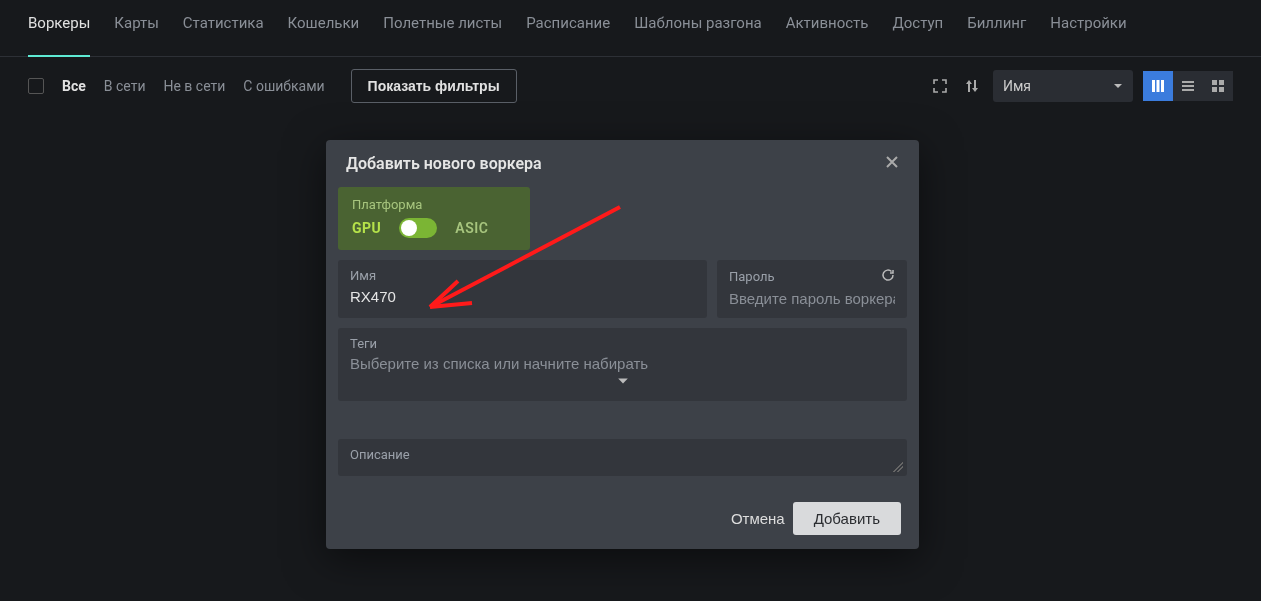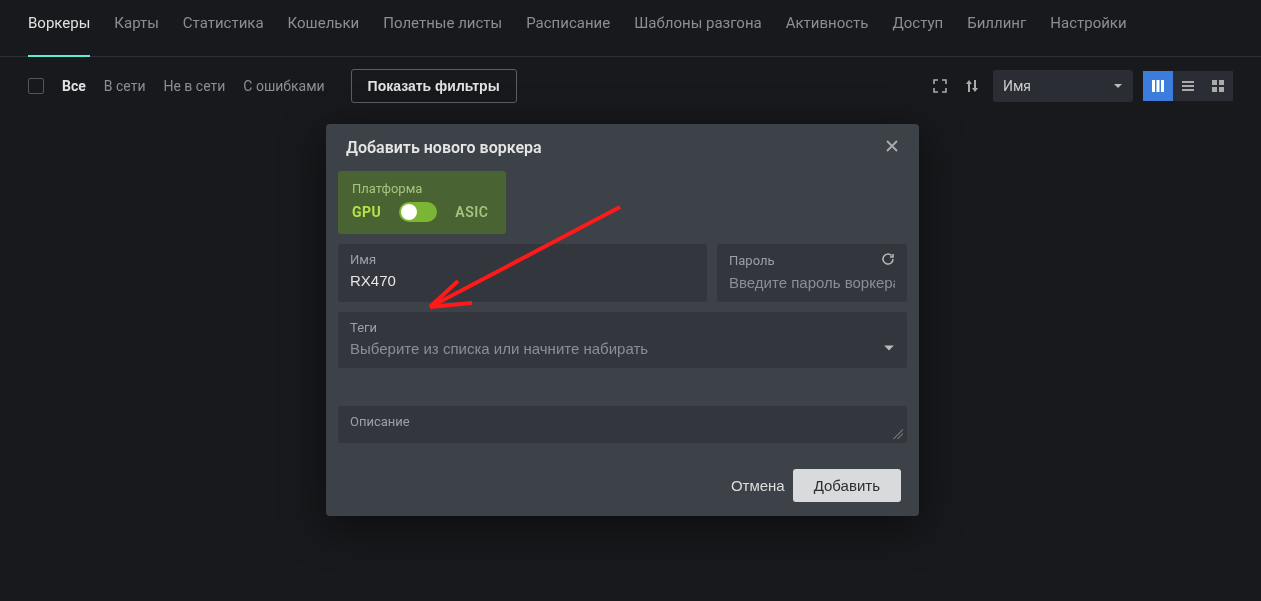--- a/index.html
+++ b/index.html
@@ -50,38 +50,38 @@
     font-size: 14px; justify-content: space-between; cursor: pointer;
   }
   .view-toggle { display: flex; }
   .view-btn {
     width: 30px; height: 30px; background: #2a2d33; display:flex; align-items:center; justify-content:center; cursor:pointer;
   }
   .view-btn.active { background: #3b7cdd; }
   
   .modal {
     position: absolute;
-    left: 326px; top: 124px;
+    left: 326px; top: 140px;
     width: 593px;
     background: #3d4148;
     border-radius: 4px;
     box-shadow: 0 10px 40px rgba(0,0,0,.5);
   }
   .modal-header {
     display: flex; justify-content: space-between; align-items: center;
     padding: 14px 20px;
   }
   .modal-title { color: #e5e5e5; font-size: 16px; font-weight: 600; }
   .close-x { color: #aaa; cursor: pointer; font-size: 16px; }
   .modal-body { padding: 0 12px 12px; display:flex; flex-direction:column; gap:10px; }
   .platform-box {
     background: #4a6332;
     border-radius: 3px;
     padding: 10px 14px 12px;
-    width: 168px;
+    width: 192px;
   }
   .plat-label { color: #a7c57e; font-size: 13px; margin-bottom: 6px; }
   .plat-row { display:flex; align-items:center; gap: 18px; }
   .plat-gpu { color: #b5e24a; font-weight: 700; font-size: 14px; letter-spacing: .5px; }
   .plat-asic { color: #a7c57e; font-weight: 600; font-size: 14px; letter-spacing: .5px; }
   .switch {
     width: 38px; height: 20px; background: #7bb534; border-radius: 10px; position: relative; cursor: pointer;
   }
   .switch::after { content:''; position:absolute; left:2px; top:2px; width:16px; height:16px; background:#fff; border-radius:50%; }
   .row2 { display:flex; gap:10px; }
@@ -218,21 +218,21 @@
                 <path d="M12 7a5 5 0 1 1-1.5-3.5M12 2v3h-3"></path>
               </svg>
           </span>
         </div>
         <input class="field-input" placeholder="Введите пароль воркера" style="">
       </div>
     </div>
 
     <div class="field tags-field">
       <div class="field-label">Теги</div>
-      <div style="display:flex; justify-content:space-between; align-items:center;">
+      <div style="display:flex; justify-content:space-between; align-items:center;flex-direction:column;">
         <input class="field-input" placeholder="Выберите из списка или начните набирать" style="">
         <span class="chev">
           <svg width="12" height="12" viewBox="0 0 10 10" fill="currentColor">
               <path d="M1 3l4 4 4-4z"></path>
             </svg>
         </span>
       </div>
     </div>
 
     <div class="field desc-field">

